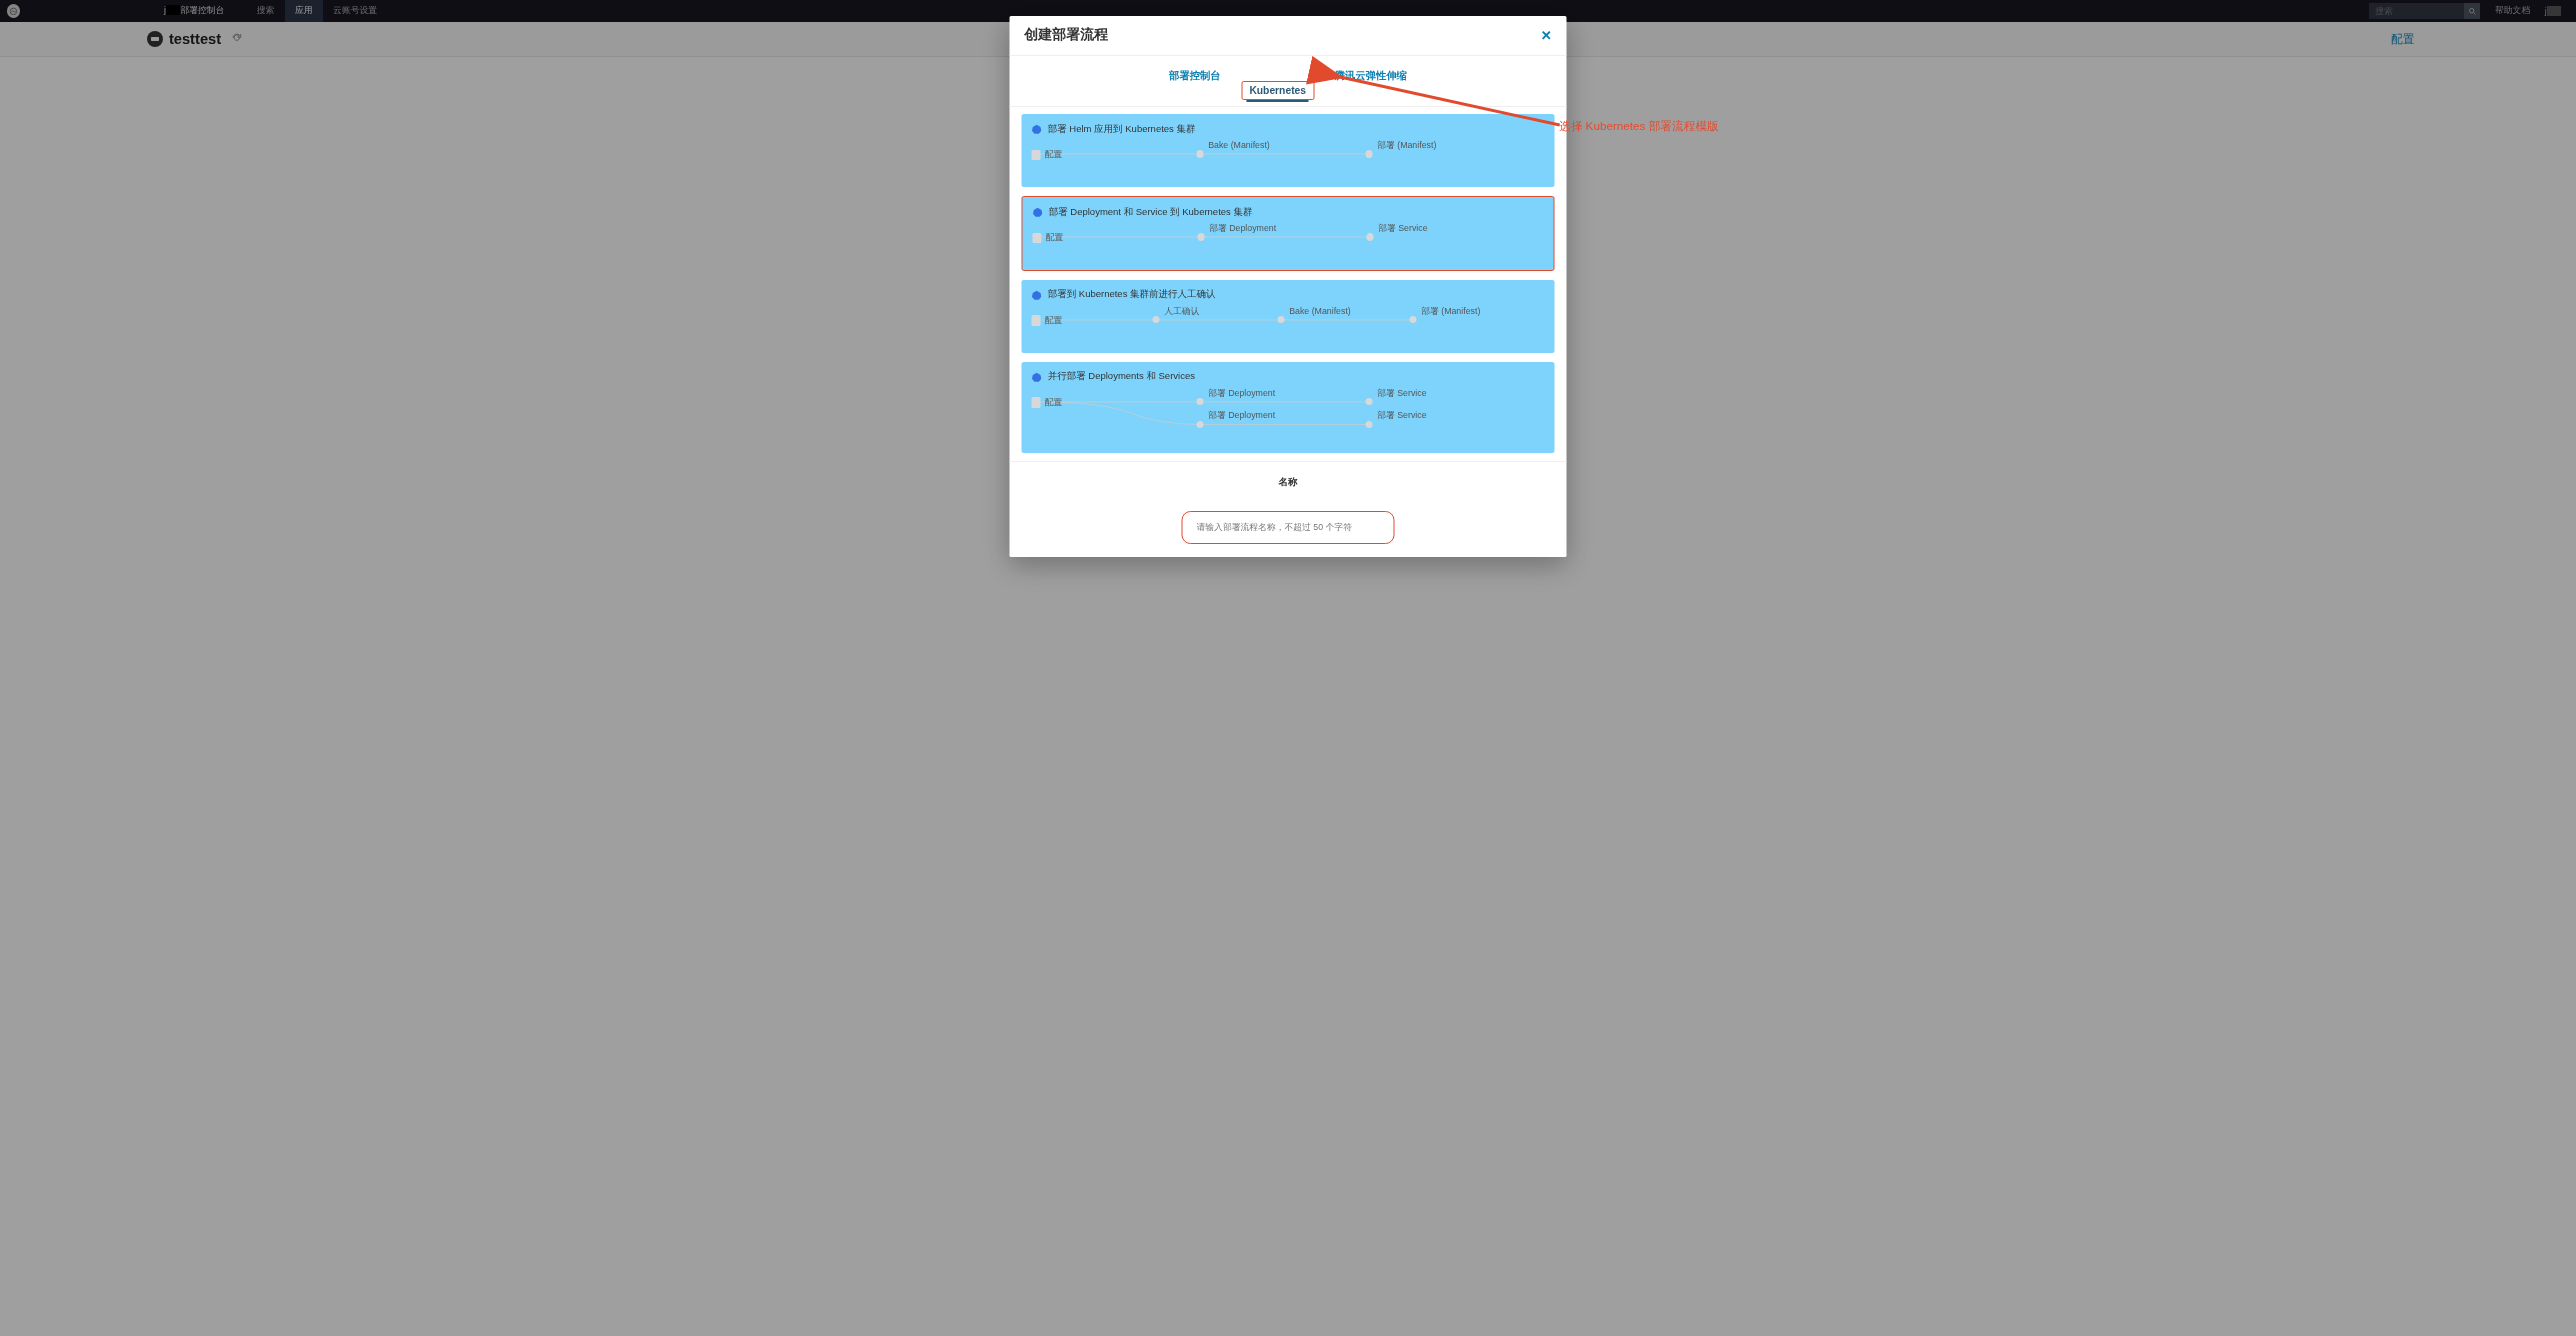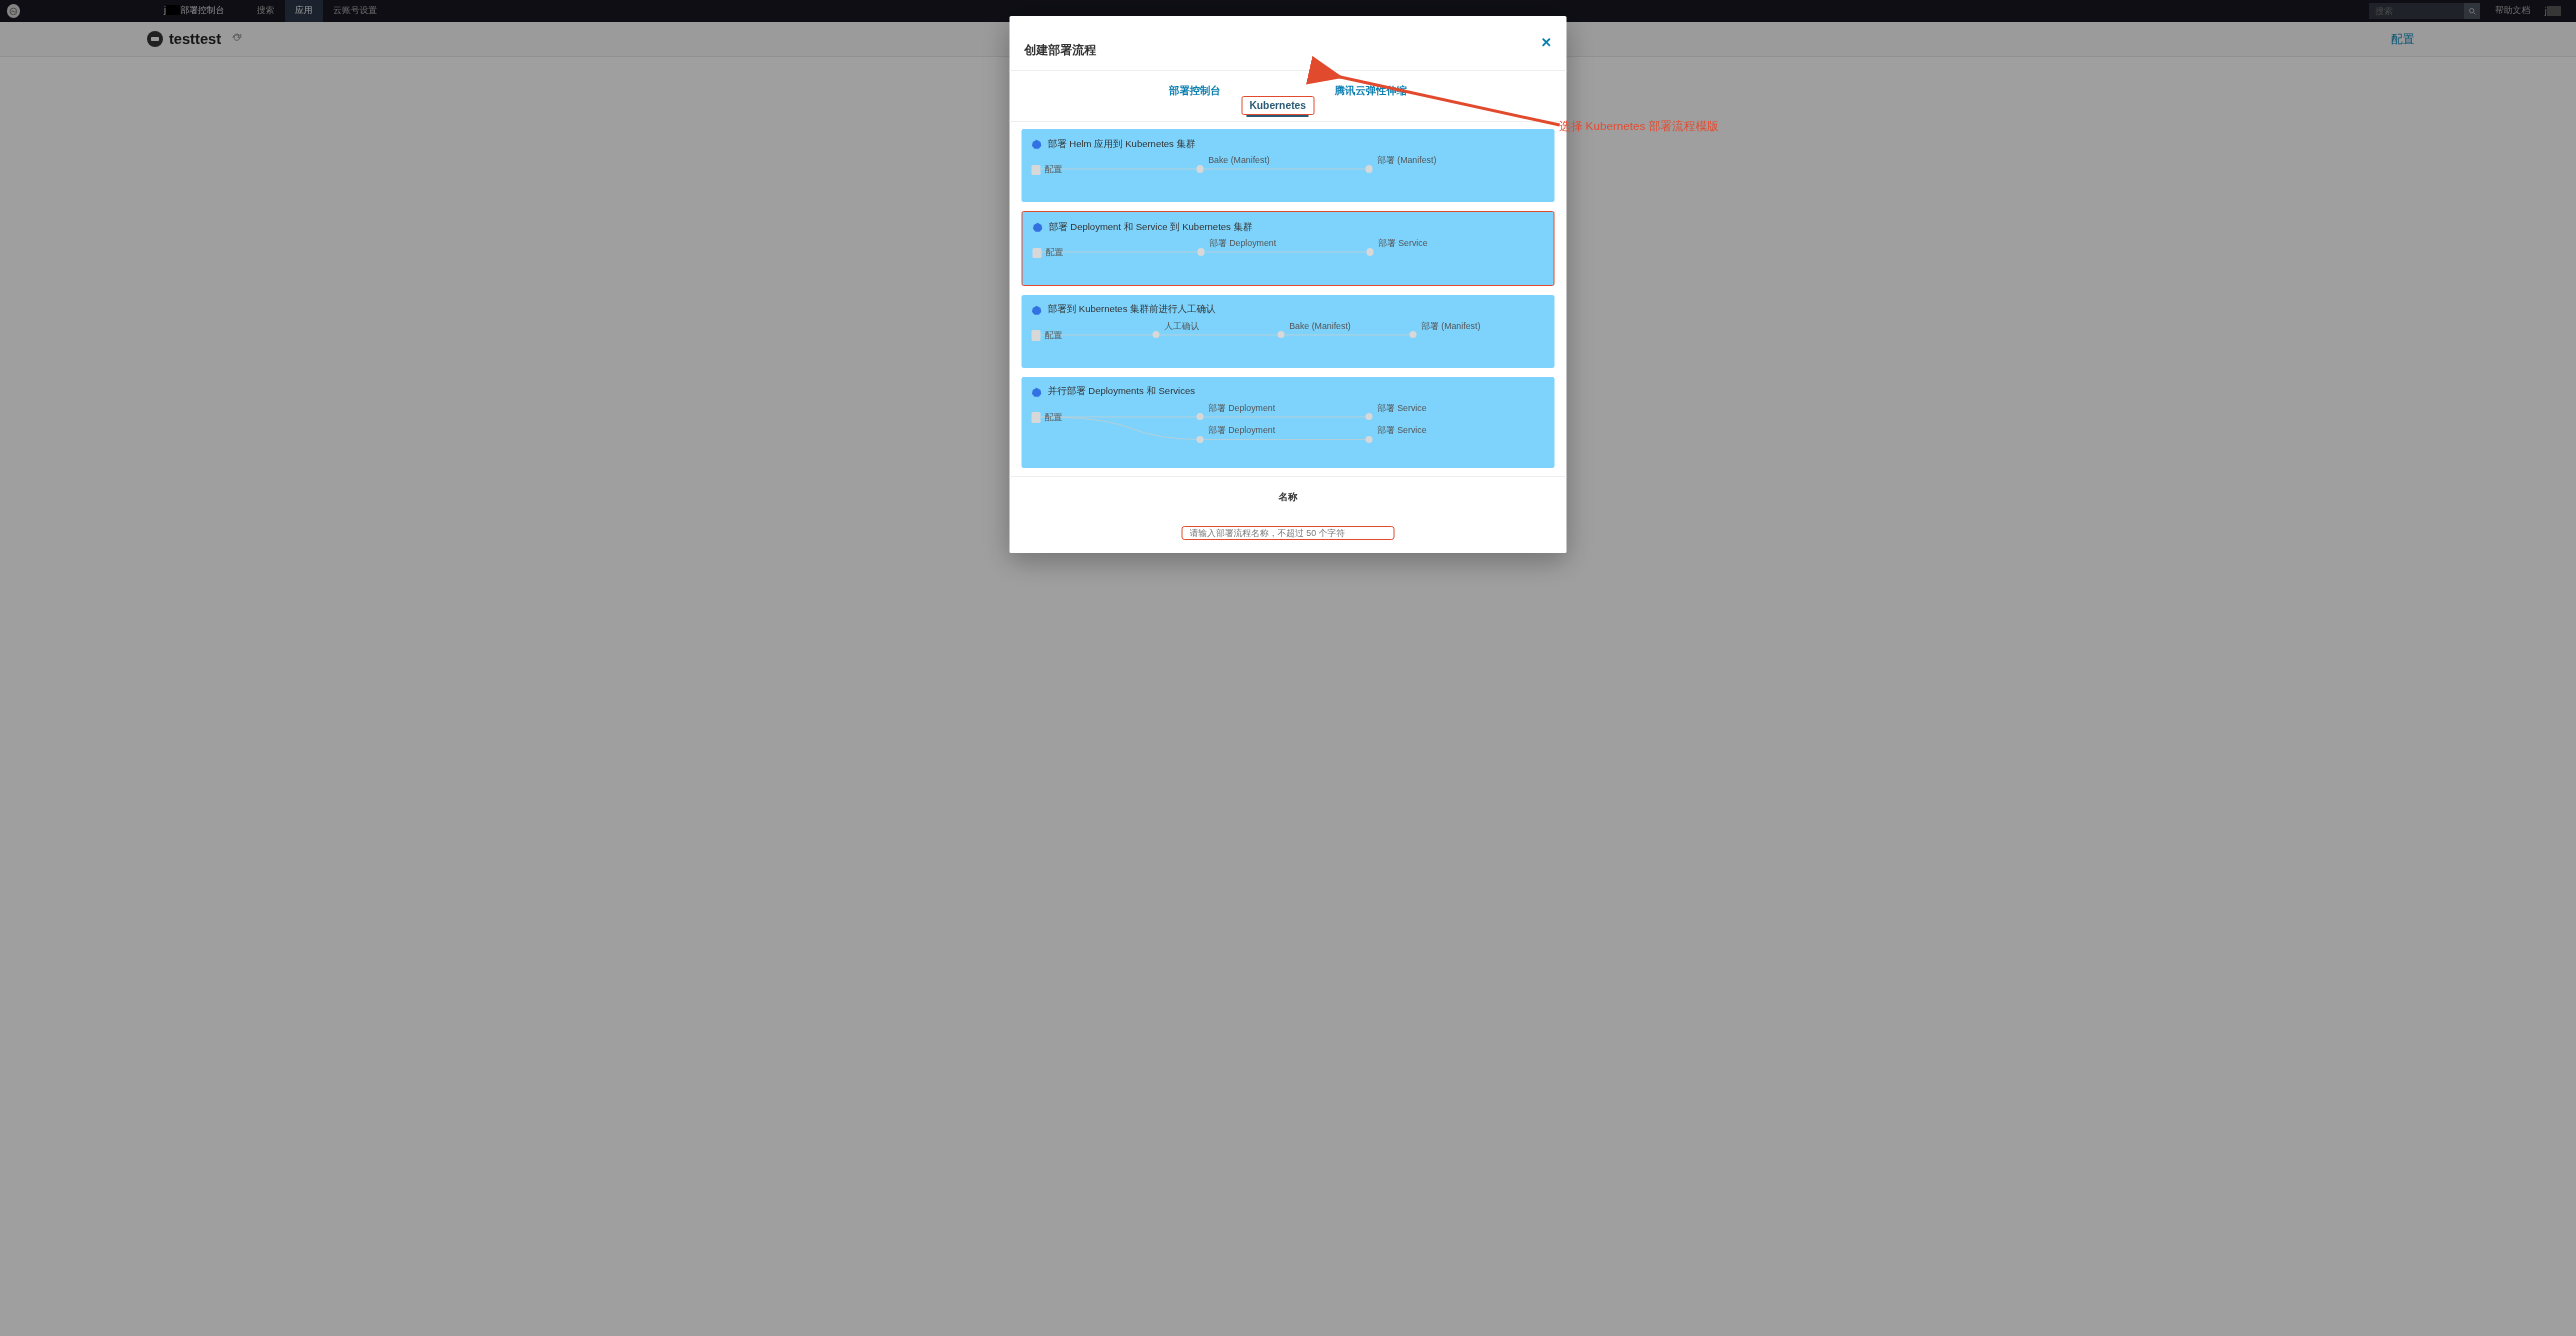--- a/index.html
+++ b/index.html
@@ -65,21 +65,21 @@
       width: 557px; background: #fff; z-index: 10;
       box-shadow: 0 7.3px 29px rgba(0,0,0,0.3);
       border-radius: 1.5px;
       display: flex; flex-direction: column;
       max-height: calc(100vh - 29px);
     }
     .modal-header {
       padding: 10.3px 14.7px; border-bottom: 0.7px solid #eee;
       display: flex; align-items: center;
     }
-    .modal-header h3 { font-size: 12px; font-weight: 700; color: #333; margin-top: 16px; }
+    .modal-header h3 { font-size: 14px; font-weight: 700; color: #333; }
     .modal-header .close { margin-left: auto; color: #0a7fb1; font-size: 13.2px; cursor: pointer; font-weight: 700; }
     .modal-tabs {
       display: flex; justify-content: center; gap: 13.2px;
       padding: 10.3px 0 5.9px; border-bottom: 0.7px solid #eee;
       position: relative;
     }
     .modal-tabs .tab {
       color: #0a7fb1; font-weight: 700; font-size: 10.3px;
       padding: 2.9px 7.3px; cursor: pointer; position: relative;
     }
@@ -130,23 +130,23 @@
       position: absolute; left: 11.7px; top: -10.3px;
     }
     .pipeline .stage.startnode .label { position: static; }
     
     .modal-form {
       padding: 13.2px 17.6px; border-top: 0.7px solid #eee;
       display: flex; align-items: center; gap: 22px; flex-direction: column;
     }
     .modal-form label { font-size: 9.5px; font-weight: 700; color: #333; }
     .modal-form input {
-      border: 0.7px solid #e24a2e; height: 14px; width: 213px;
-      padding: 0 7px; font-size: 8.8px; outline: none;
-      border-radius: 3px;
+      border: 0.7px solid #e24a2e; height: 33px; width: 213px;
+      padding: 0 14px; font-size: 8.8px; outline: none;
+      border-radius: 9px;
     }
     .modal-footer {
       padding: 8.8px 11.7px; display: flex; justify-content: flex-end; gap: 7.3px;
       border-top: 0.7px solid #eee;
     }
     .btn {
       height: 20.5px; padding: 0 8.8px; font-size: 9.5px; cursor: pointer;
       border-radius: 2.2px; display: inline-flex; align-items: center; gap: 2.9px;
     }
     .btn-default { background: #fff; border: 0.7px solid #ccc; color: #333; }

